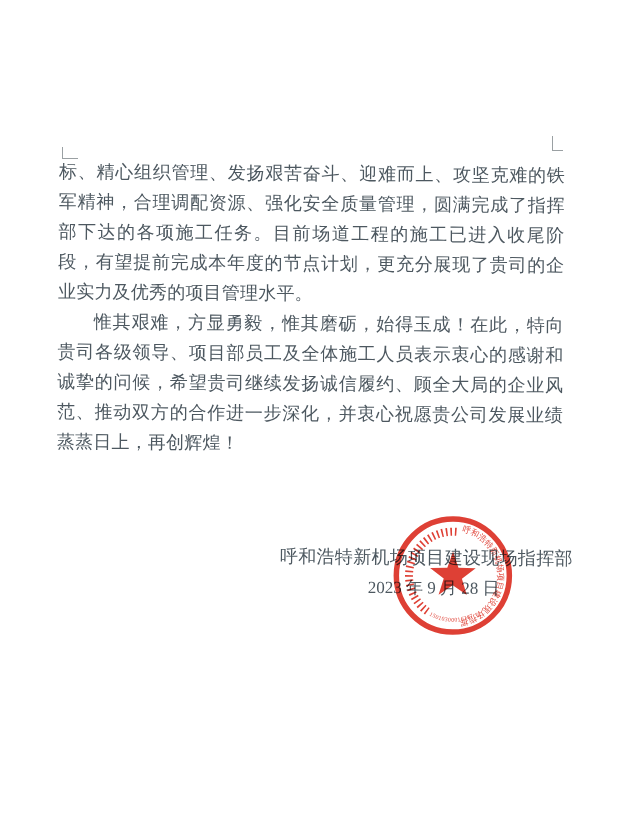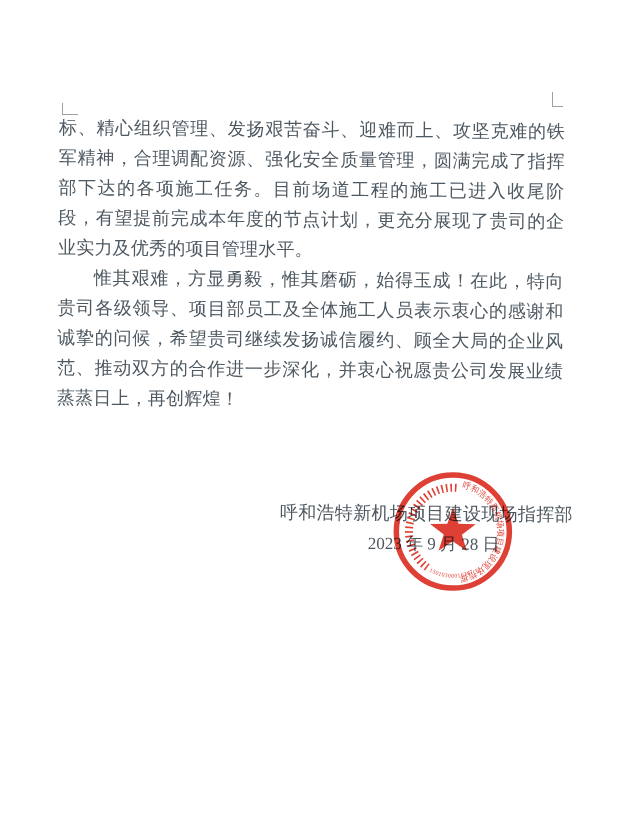--- a/index.html
+++ b/index.html
@@ -10,20 +10,21 @@
     --paper:#ffffff;
   }
   *{margin:0;padding:0;box-sizing:border-box;}
   html,body{background:#fff;}
   .page{
     position:relative;
     width:629px;height:650px;
     background:var(--paper);
     overflow:hidden;
     font-family:"Liberation Serif","DejaVu Serif",serif;
+    margin-top:44px;
   }
   
   .crop{position:absolute;}
   .crop.tl{left:62px;top:103px;width:16px;height:12px;border-left:1px solid var(--mark-gray);border-bottom:1px solid var(--mark-gray);}
   .crop.tr{left:552px;top:92px;width:11px;height:15px;border-left:1px solid var(--mark-gray);border-bottom:1px solid var(--mark-gray);}
   .crop.bl{left:60px;top:789px;width:22px;height:16px;border-top:1px solid var(--mark-gray);border-right:1px solid var(--mark-gray);}
   .crop.br{left:552px;top:787px;width:24px;height:16px;border-top:1px solid var(--mark-gray);border-left:1px solid var(--mark-gray);}
 
   
   .content{

